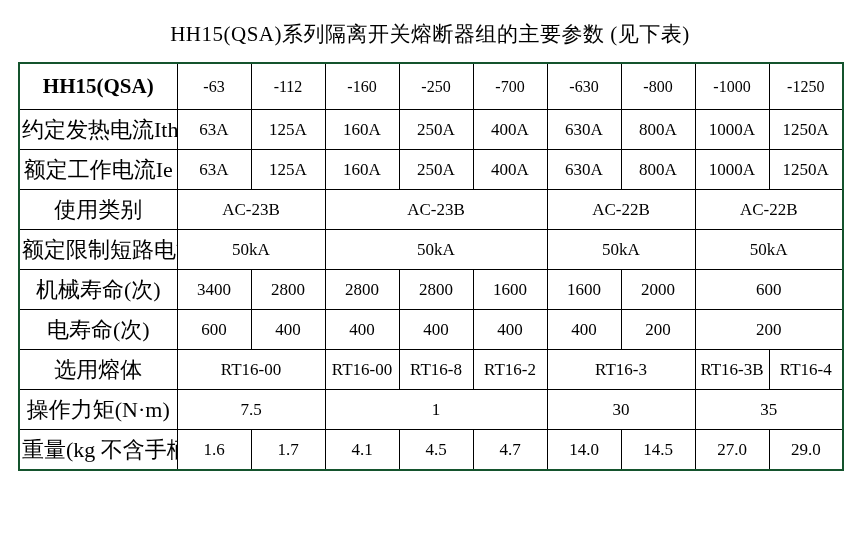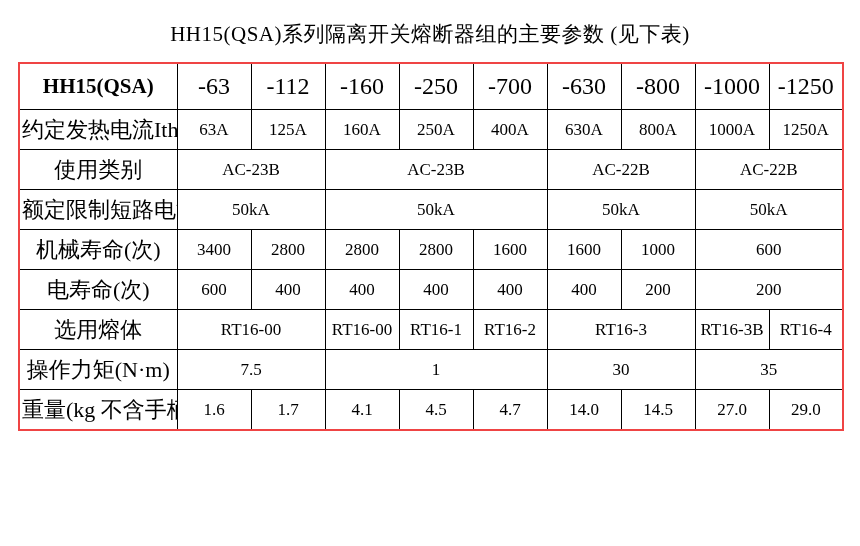--- a/index.html
+++ b/index.html
@@ -29,21 +29,21 @@
     padding-bottom: 14px;
     white-space: nowrap;
   }
   .table-wrap {
     padding: 0 18px;
   }
   table.spec {
     width: 824px;
     border-collapse: collapse;
     table-layout: fixed;
-    border: 2px solid #ef4444;
+    border: 2px solid #14532d;
   }
   table.spec td {
     border: 1px solid #000;
     text-align: center;
     vertical-align: middle;
     height: 39px;
     padding: 0 2px;
     font-size: 17px;
     font-family: "Liberation Serif", serif;
     white-space: nowrap;
@@ -53,21 +53,21 @@
     font-size: 22px;
   }
   table.spec tr:first-child td {
     height: 45px;
   }
   table.spec tr:first-child td.rowhead {
     font-size: 21px;
     font-weight: bold;
   }
   table.spec tr:first-child td.model {
-    font-size: 24px;
+    font-size: 16px;
   }
   td.small {
     font-size: 14px;
   }
   td.tiny {
     font-size: 13px;
   }
   .col-head { width: 158px; }
   .col-d { width: 74px; }
 </style>
@@ -112,20 +112,32 @@
           <td>125A</td>
           <td>160A</td>
           <td>250A</td>
           <td>400A</td>
           <td>630A</td>
           <td>800A</td>
           <td class="small">1000A</td>
           <td class="small">1250A</td>
         </tr>
 
+        <tr>
+          <td class="rowhead">额定工作电流Ie</td>
+          <td>63A</td>
+          <td>125A</td>
+          <td>160A</td>
+          <td>250A</td>
+          <td>400A</td>
+          <td>630A</td>
+          <td>800A</td>
+          <td class="small">1000A</td>
+          <td class="small">1250A</td>
+        </tr>
 
         <tr>
           <td class="rowhead">使用类别</td>
           <td colspan="2">AC-23B</td>
           <td colspan="3">AC-23B</td>
           <td colspan="2">AC-22B</td>
           <td colspan="2">AC-22B</td>
         </tr>
 
         <tr>
@@ -137,41 +149,41 @@
         </tr>
 
         <tr>
           <td class="rowhead">机械寿命(次)</td>
           <td>3400</td>
           <td>2800</td>
           <td>2800</td>
           <td>2800</td>
           <td>1600</td>
           <td>1600</td>
-          <td>1000</td>
+          <td>2000</td>
           <td colspan="2">600</td>
         </tr>
 
         <tr>
           <td class="rowhead">电寿命(次)</td>
           <td>600</td>
           <td>400</td>
           <td>400</td>
           <td>400</td>
           <td>400</td>
           <td>400</td>
           <td>200</td>
           <td colspan="2">200</td>
         </tr>
 
         <tr>
           <td class="rowhead">选用熔体</td>
           <td colspan="2" class="tiny">RT16-00</td>
           <td class="tiny">RT16-00</td>
-          <td class="tiny">RT16-1</td>
+          <td class="tiny">RT16-8</td>
           <td class="tiny">RT16-2</td>
           <td colspan="2" class="tiny">RT16-3</td>
           <td class="tiny">RT16-3B</td>
           <td class="tiny">RT16-4</td>
         </tr>
 
         <tr>
           <td class="rowhead">操作力矩(N·m)</td>
           <td colspan="2">7.5</td>
           <td colspan="3">1</td>

